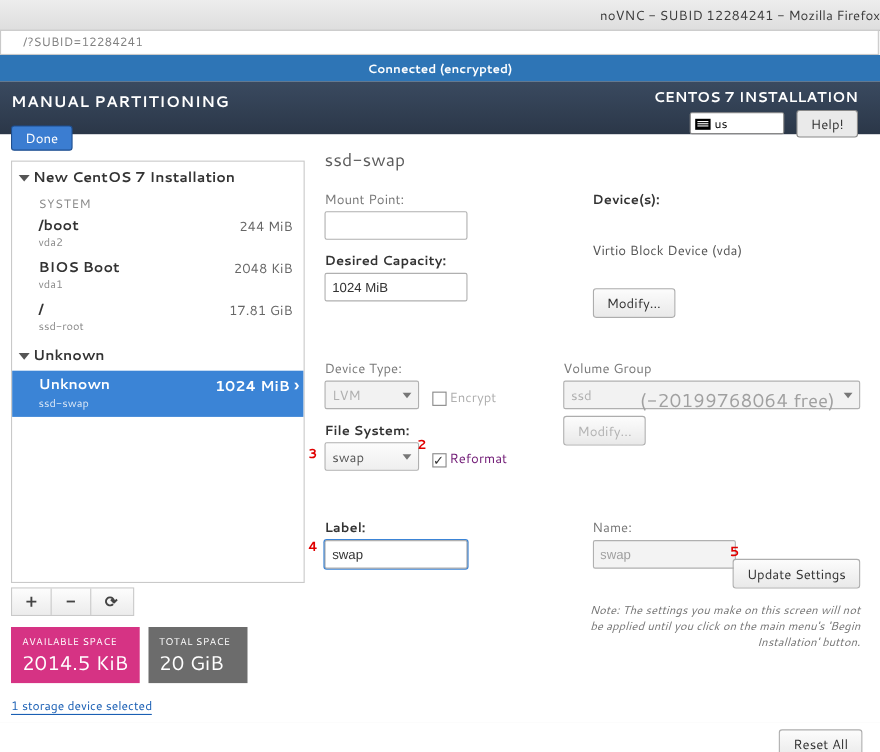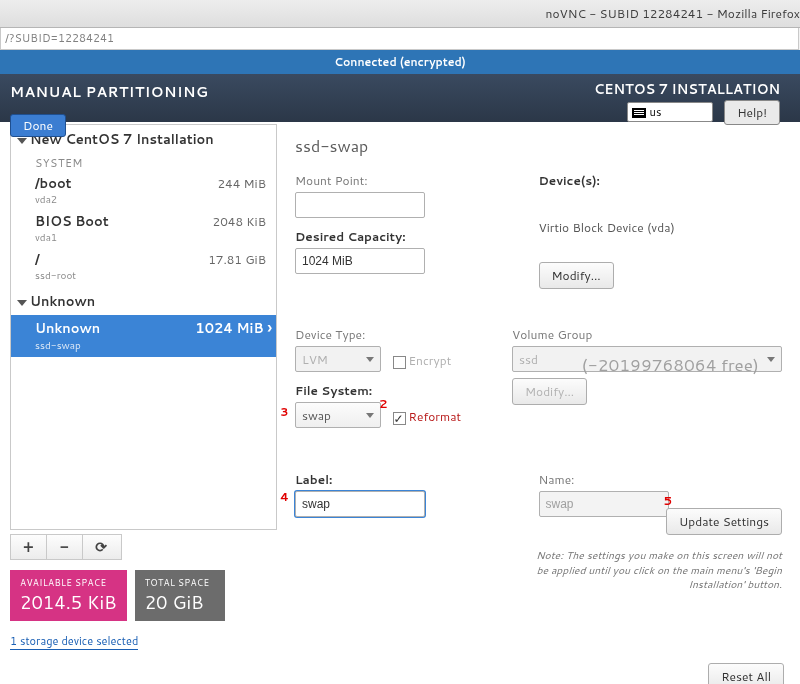--- a/index.html
+++ b/index.html
@@ -1,31 +1,31 @@
 <!DOCTYPE html>
 <html><head>
 <meta charset="utf-8">
 <style>
   *{box-sizing:border-box}
   body{margin:0;font-family:"Cantarell","Helvetica Neue",Helvetica,Arial,sans-serif;font-size:13px;color:#333;background:#f2f2f2;width:800px;height:684px;overflow:hidden}
   .window{width:800px}
   .titlebar{height:28px;background:linear-gradient(#ededed,#dedede);text-align:right;font-size:12px;color:#3c3c3c;line-height:28px;border-bottom:1px solid #b5b5b5}
-  .urlbar{height:22px;width:799px;border:1px solid #c9c9c9;border-top:none;background:#fff;font-size:11px;color:#808080;padding:0 4px;line-height:20px}
+  .urlbar{height:22px;width:799px;border:1px solid #c9c9c9;border-top:none;background:#fff;font-size:11px;color:#808080;padding:0 20px;line-height:20px}
   .vncbar{height:24px;background:#2e75b6;color:#fff;text-align:center;font-size:11px;line-height:24px;font-weight:bold}
   .hdr{height:48px;background:#2e3c4f;background:linear-gradient(#3a4a60,#2b3748);color:#fff;position:relative}
   .hdr h1{margin:0;font-size:14px;font-weight:600;padding:8px 0 0 10px;letter-spacing:.5px}
   .done-btn{display:inline-block;margin:12px 0 0 10px;background:#3b7dd1;border:1px solid #1f4f8f;border-radius:3px;color:#fff;padding:2px 12px;font-size:12px}
   .hdr-right{position:absolute;right:20px;top:6px;text-align:right}
   .inst-title{font-size:13px;font-weight:600}
   .kbd{display:inline-block;background:#fff;color:#000;padding:1px 20px 1px 4px;border-radius:2px;font-size:11px;margin-top:4px;border:1px solid #888;width:86px;text-align:left}
   .kbd-ic{display:inline-block;width:14px;height:10px;background:#000;vertical-align:middle;margin-right:4px;position:relative}
   .kbd-ic::after{content:"";position:absolute;left:2px;top:4px;width:10px;height:1px;background:#fff;box-shadow:0 -2px 0 #fff,0 2px 0 #fff}
   .help-btn{display:inline-block;background:#eaeaea;border:1px solid #888;border-radius:3px;padding:3px 12px;color:#333;font-size:12px;margin-left:8px;vertical-align:top;margin-top:2px}
   .content{display:flex;height:535px;background:#fff}
-  .left{width:277px;border-right:0;display:flex;flex-direction:column;padding:2px 0 8px 10px}
+  .left{width:277px;border-right:0;display:flex;flex-direction:column;padding:24px 0 8px 10px}
   .tree{border:1px solid #c9c9c9;flex:1;overflow:auto;background:#fff}
   .grp-hd{padding:5px 6px;font-weight:bold;font-size:13px;color:#333}
   .grp-hd .caret{display:inline-block;width:0;height:0;border-left:5px solid transparent;border-right:5px solid transparent;border-top:6px solid #555;margin-right:3px;vertical-align:middle}
   .sys-lbl{padding:2px 6px 2px 24px;color:#8a8a8a;font-size:11px;letter-spacing:.5px}
   .mnt{display:flex;justify-content:space-between;align-items:flex-end;padding:1px 10px 0 24px;font-size:13px}
   .mnt .name{font-weight:bold}
   .mnt .sz{color:#666;font-size:12px}
   .dev{padding:0 10px 5px 24px;font-size:10px;color:#8a8a8a}
   .sel{background:#3b84d6;color:#fff}
   .sel .sz,.sel .dev{color:#dfe9f5}
@@ -51,21 +51,21 @@
   .flabel{font-size:12px;color:#7a7a7a;margin-bottom:3px;margin-top:3px}
   .flabel.strong{color:#333;font-weight:bold}
   input.fld,div.fld{border:1px solid #b0b0b0;border-radius:2px;background:#fff;padding:4px 6px;font-size:12px;color:#333;height:26px;width:130px}
   .sel-hl{border:1px solid #3b84d6;box-shadow:0 0 0 1px #3b84d6}
   .btn{display:inline-block;border:1px solid #adadad;border-radius:3px;background:linear-gradient(#fcfcfc,#e9e9e9);padding:4px 12px;font-size:12px;color:#333}
   .btn.dis{color:#b3b3b3}
   .dd{border:1px solid #b0b0b0;border-radius:2px;background:linear-gradient(#fcfcfc,#efefef);padding:4px 6px;font-size:12px;width:86px;position:relative;display:inline-block;height:26px;color:#555}
   .dd .ar{position:absolute;right:6px;top:10px;width:0;height:0;border-left:4px solid transparent;border-right:4px solid transparent;border-top:5px solid #777}
   .dd.dis{color:#b0b0b0;background:#f2f2f2}
   .dd.wide{width:270px}
-  .chk{display:inline-block;vertical-align:middle;margin-left:8px;font-size:12px;color:#b91c1c}
+  .chk{display:inline-block;vertical-align:middle;margin-left:8px;font-size:12px;color:#701a75}
   .chk.dis{color:#b0b0b0}
   .cb{display:inline-block;width:13px;height:13px;border:1px solid #888;background:#fff;vertical-align:middle;margin-right:3px;position:relative}
   .cb.on::after{content:"✓";position:absolute;left:0;top:-3px;font-size:12px;color:#333}
   .vg-free{color:#a0a0a0;font-size:17px}
   .note{position:absolute;right:18px;bottom:66px;width:260px;text-align:right;font-size:10.5px;font-style:italic;color:#777;line-height:1.35}
   .update-btn{position:absolute;right:18px;bottom:122px}
   .resetbar{height:38px;background:#fff;text-align:right;padding:6px 16px}
   .annot{position:absolute;font-size:12px;font-weight:bold;color:#e00000;font-style:normal}
 </style>
 </head>

